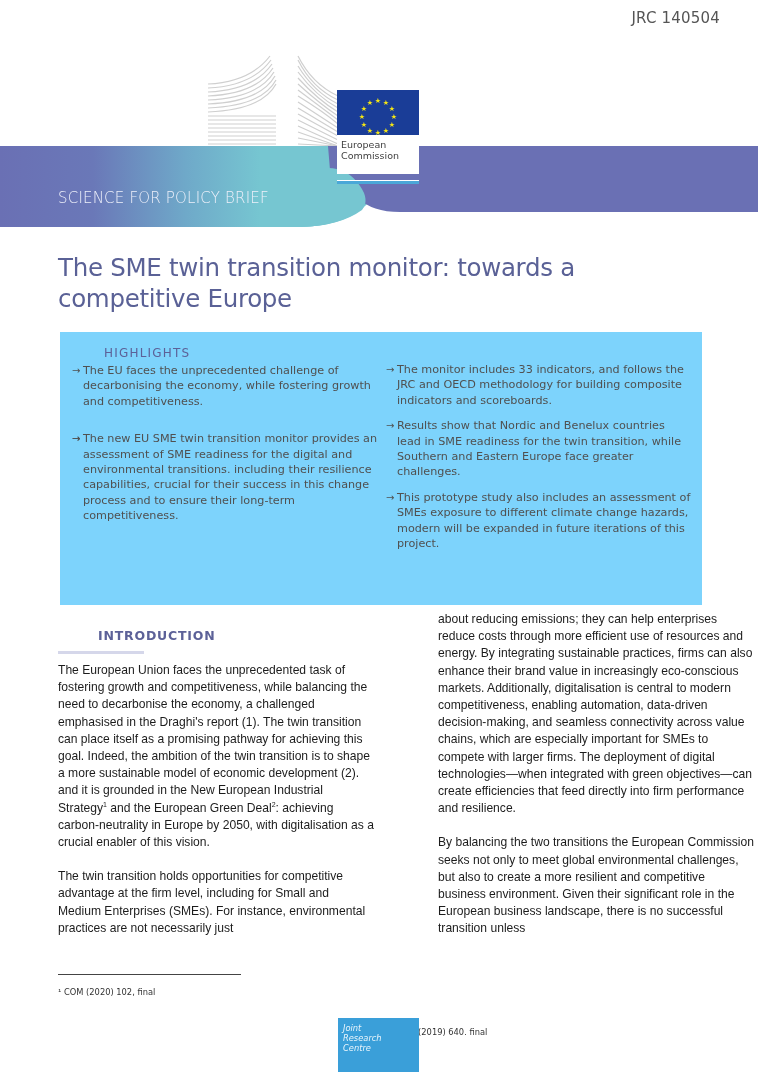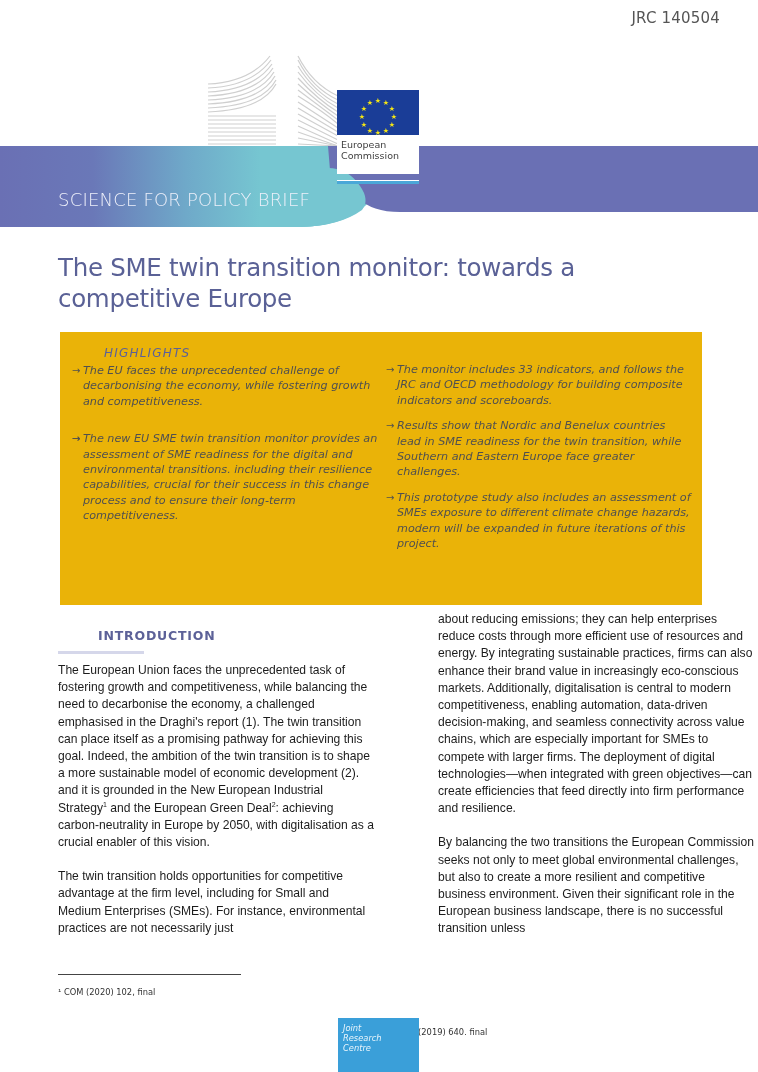--- a/index.html
+++ b/index.html
@@ -4,32 +4,32 @@
 <style>
   * { box-sizing: border-box; margin: 0; padding: 0; }
   html, body { width: 758px; height: 1072px; background: #ffffff; overflow: hidden; }
   body { position: relative; font-family: "Liberation Sans", sans-serif; color: #1e1e1e; }
 
   .ref { position: absolute; top: 9px; right: 38px; font-family: "DejaVu Sans", sans-serif; font-size: 15px; color: #555; letter-spacing: 0.2px; }
 
   
   .banner { position: absolute; left: 0; top: 0; width: 758px; height: 240px; }
   .banner svg { position: absolute; left: 0; top: 0; }
-  .banner-title { position: absolute; left: 58px; top: 189px; font-family: "DejaVu Sans", sans-serif; font-size: 18px; color: #eef0fa; letter-spacing: 0.2px; font-weight: 300; }
+  .banner-title { position: absolute; left: 58px; top: 189px; font-family: "DejaVu Sans", sans-serif; font-size: 15px; color: #eef0fa; letter-spacing: 0.2px; font-weight: 300; }
 
   .logo { position: absolute; left: 337px; top: 90px; width: 82px; height: 94px; }
   .logo-flag { position: absolute; left: 0; top: 0; width: 82px; height: 55px; background: #1a3d97; }
   .logo-text { position: absolute; left: 0; top: 45px; width: 82px; height: 39px; background: #ffffff; padding: 4px 0 0 4px; font-family: "DejaVu Sans", sans-serif; font-size: 9.5px; line-height: 11px; color: #404040; }
   .logo-bar { position: absolute; left: 0; bottom: 0; width: 82px; height: 4px; background: #4aa7d8; border-top: 1px solid #fff; }
 
   
   .doc-title { position: absolute; left: 58px; top: 252px; width: 650px; font-family: "DejaVu Sans", sans-serif; font-size: 24.5px; line-height: 31px; color: #5a6196; font-weight: 400; letter-spacing: -0.3px; }
 
   
-  .highlights { position: absolute; left: 60px; top: 332px; width: 642px; height: 273px; background: #eab308; font-style: italic; }
+  .highlights { position: absolute; left: 60px; top: 332px; width: 642px; height: 273px; background: #7dd3fc; }
   .hl-title { position: absolute; left: 44px; top: 14px; font-family: "DejaVu Sans", sans-serif; font-size: 12px; letter-spacing: 1.2px; color: #5c6198; }
   .hl-col { position: absolute; top: 31px; font-family: "DejaVu Sans", sans-serif; font-size: 11.2px; line-height: 15.4px; color: #505050; }
   .hl-col.left { left: 12px; width: 310px; }
   .hl-col.right { left: 326px; width: 306px; top: 30px; }
   .hl-item { position: relative; padding-left: 11px; }
   .hl-item .arrow { position: absolute; left: 0; top: 0; font-size: 10px; color: #505050; }
   .hl-col.left .hl-item:nth-child(1) { margin-bottom: 22px; }
   .hl-col.left .hl-item:nth-child(2) { margin-bottom: 22px; }
   .hl-col.right .hl-item { margin-bottom: 10px; }
 

